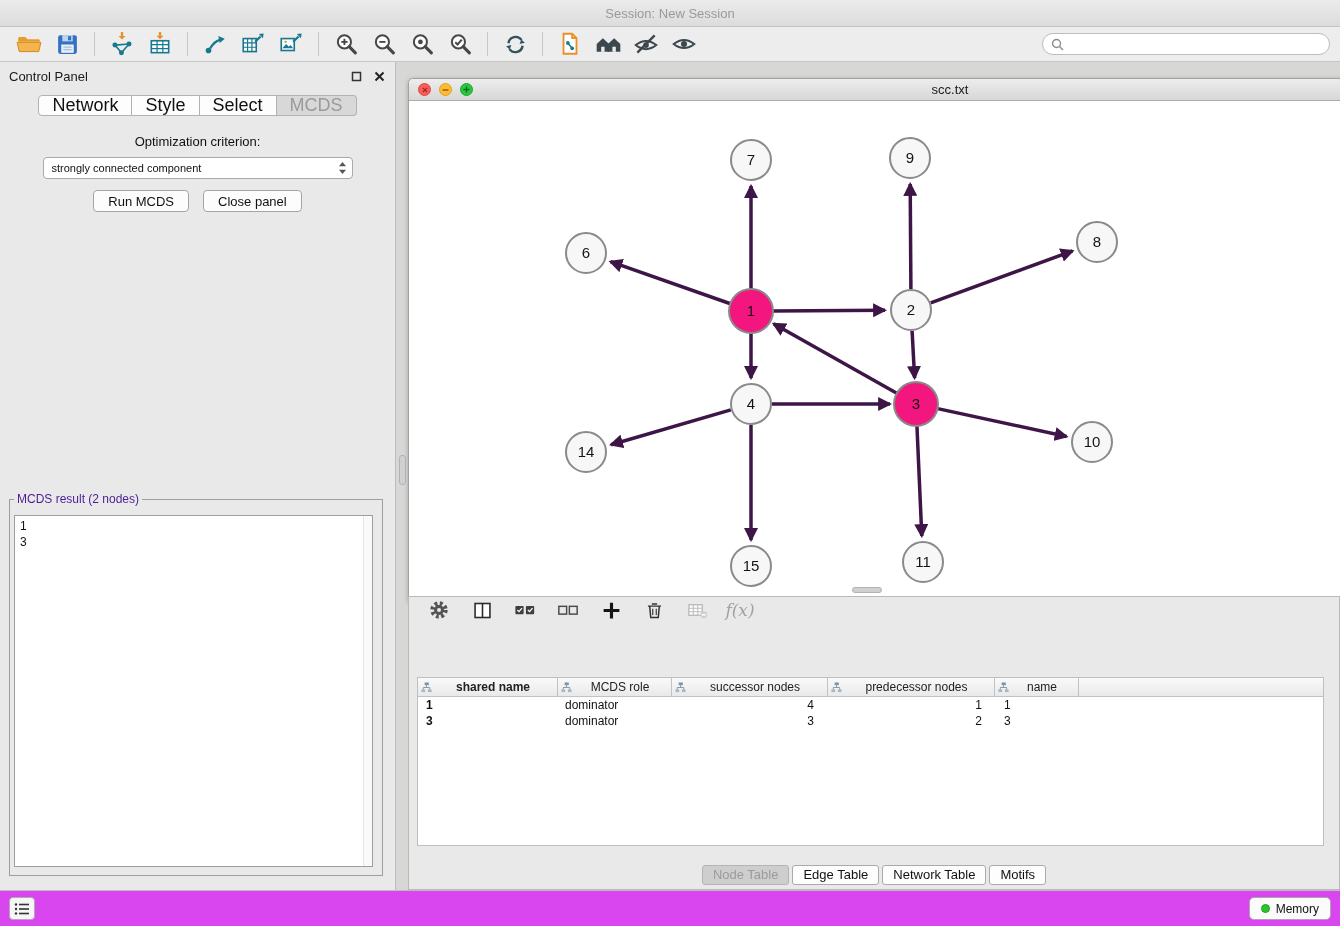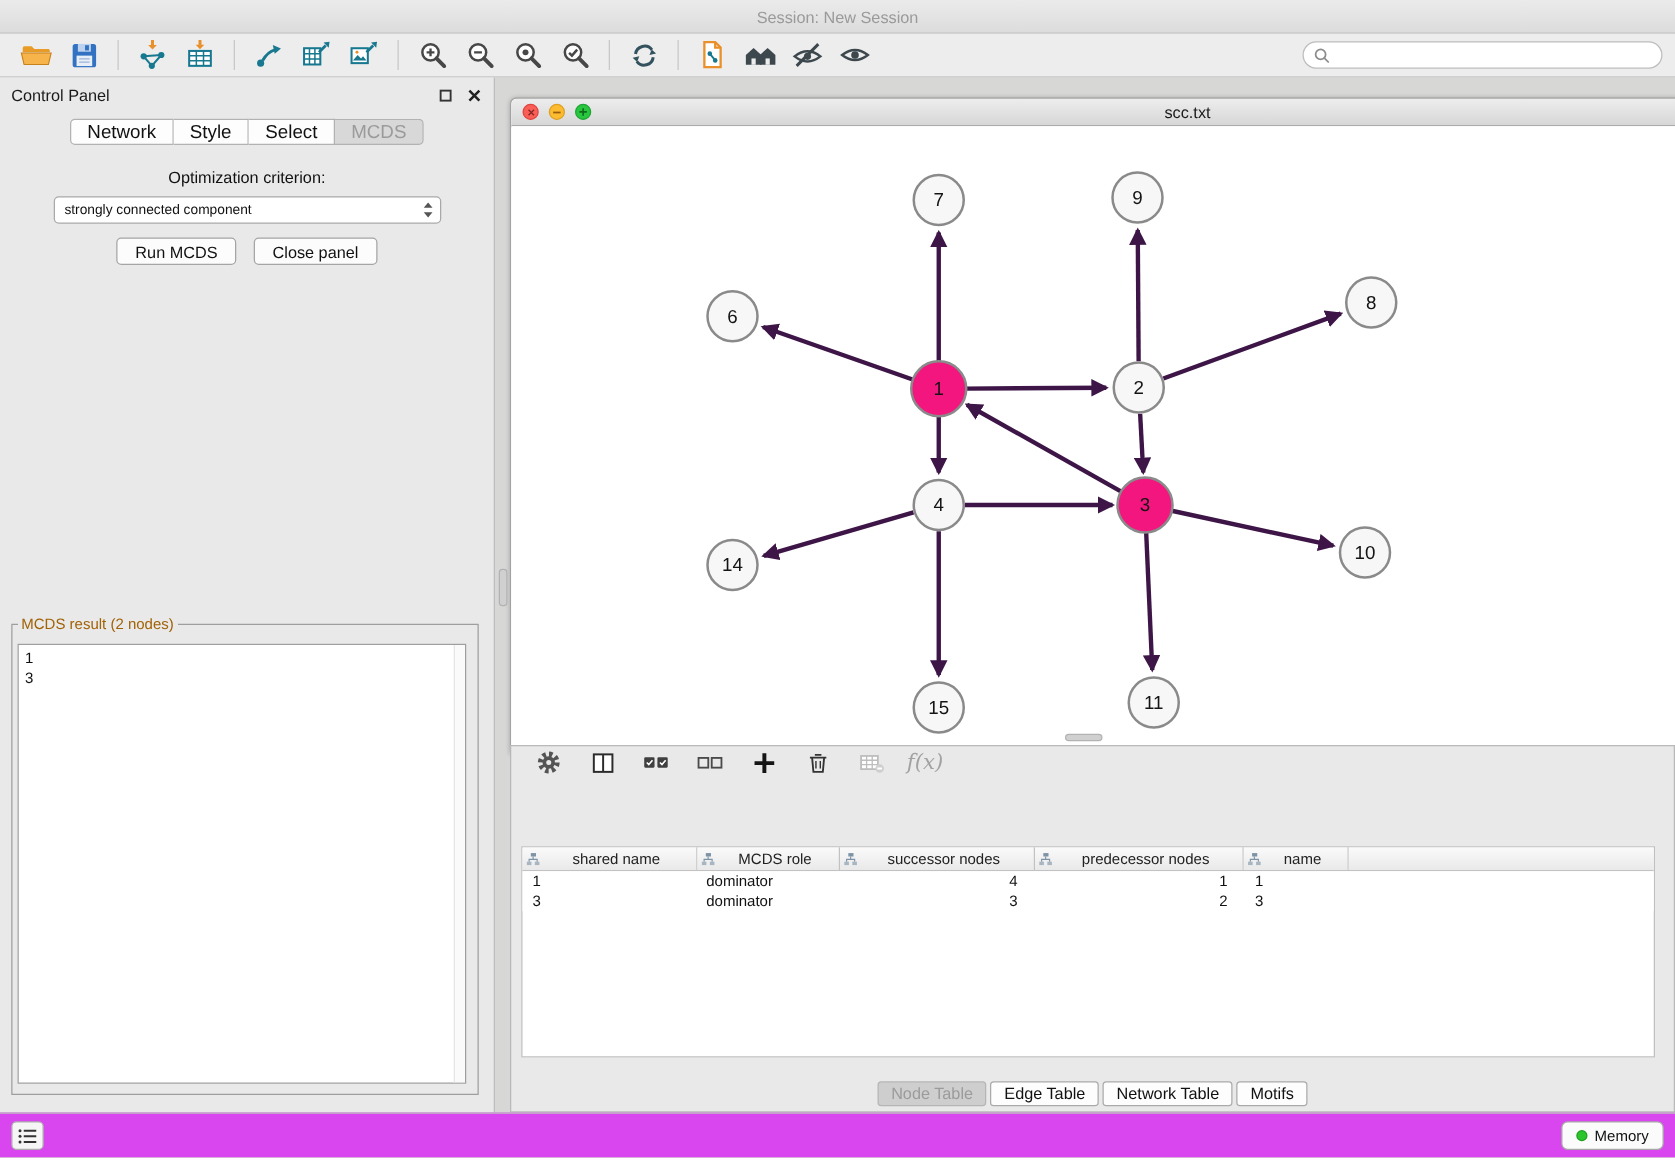--- a/index.html
+++ b/index.html
@@ -25,35 +25,35 @@
   .search input { border:none; outline:none; flex:1; font-size:12px; background:transparent; }
 
   
   .control-panel { position:absolute; left:0; top:62px; width:396px; bottom:36px;
     background:#e9e9e9; border-right:1px solid #bdbdbd; }
   .cp-header { height:28px; display:flex; align-items:center; padding:0 9px; font-size:13px; color:#1a1a1a; }
   .win-icons { margin-left:auto; display:flex; gap:9px; align-items:center; }
   .mini-btn { width:14px; height:14px; display:flex; align-items:center; justify-content:center; }
   .cp-tabs { display:flex; justify-content:center; margin-top:5px; }
   .tab { height:21px; line-height:19px; padding:0 13px; background:#fdfdfd;
-    border:1px solid #b2b2b2; border-left:none; font-size:15px; color:#111; }
+    border:1px solid #b2b2b2; border-left:none; font-size:18px; color:#111; }
   .tab:first-child { border-left:1px solid #b2b2b2; border-radius:4px 0 0 4px; }
   .tab:last-child { border-radius:0 4px 4px 0; }
   .tab.active { background:#d8d8d8; color:#9b9b9b; }
   .opt-label { text-align:center; margin-top:18px; font-size:13px; color:#111; }
   .dropdown { margin:8px auto 0; width:310px; height:22px; background:#fff;
     border:1px solid #a9a9a9; border-radius:4px; display:flex; align-items:center;
     padding:0 5px 0 8px; font-size:11px; color:#111; }
   .dropdown .dd-spacer { flex:1; }
   .cp-buttons { display:flex; justify-content:center; gap:14px; margin-top:11px; }
   .btn { height:22px; padding:0 14px; background:#fcfcfc; border:1px solid #a5a5a5;
     border-radius:4px; font-size:13px; color:#111; display:flex; align-items:center; }
   .result-box { position:absolute; left:9px; right:12px; top:430px; bottom:14px;
     border:1px solid #9e9e9e; background:#e9e9e9; }
-  .result-box legend { font-size:12px; color:#a16207; margin-left:4px; padding:0 3px; }
+  .result-box legend { font-size:12px; color:#4c1d95; margin-left:4px; padding:0 3px; }
   .result-inner { position:absolute; left:4px; right:9px; top:9px; bottom:8px;
     background:#fff; border:1px solid #9e9e9e; overflow:hidden; padding:2px 5px; }
   .result-line { font-size:12px; line-height:16px; color:#111; }
   .result-scroll { position:absolute; right:0; top:0; bottom:0; width:9px;
     background:#fafafa; border-left:1px solid #e6e6e6; }
 
   
   .net-window { position:absolute; left:408px; top:66px; width:1084px; height:524px;
     background:#fff; border:1px solid #a2a2a2; border-radius:5px 5px 0 0;
     box-shadow:0 1px 4px rgba(0,0,0,.25);margin-top:12px; }
@@ -85,21 +85,21 @@
 
   .dtable { position:absolute; left:8px; right:15px; top:80px; height:169px;
     background:#fff; border:1px solid #bfbfbf; }
   .thead { display:flex; height:19px; border-bottom:1px solid #c2c2c2; }
   .th { background:linear-gradient(#fafafa,#e9e9e9); border-right:1px solid #c2c2c2;
     display:flex; align-items:center; font-size:12px; color:#222; padding:0 3px; }
   .th span { flex:1; text-align:center; }
   .th.cf { border-right:none; }
   .tbody .tr { display:flex; height:16px; align-items:center; background:#fff; }
   .td { font-size:12px; color:#111; height:16px; line-height:16px; }
-  .c0 { width:140px; } .c1 { width:114px; } .c2 { width:156px; }
+  .c0 { width:140px;font-weight:bold; } .c1 { width:114px; } .c2 { width:156px; }
   .c3 { width:167px; } .c4 { width:84px; } .cf { flex:1; }
   .al.c0 { padding-left:8px; } .al.c1 { padding-left:7px; } .al.c4 { padding-left:9px; }
   .ar { text-align:right; } .ar.c2 { padding-right:14px; } .ar.c3 { padding-right:13px; }
 
   .tp-tabs { position:absolute; bottom:4px; left:0; right:0; display:flex; justify-content:center; gap:3px; }
   .tp-tab { height:20px; line-height:18px; padding:0 10px; font-size:13px;
     background:#fdfdfd; border:1px solid #aaa; border-radius:3px; color:#111; }
   .tp-tab.active { background:#cecece; color:#9b9b9b; border-color:#b5b5b5; }
 
   

